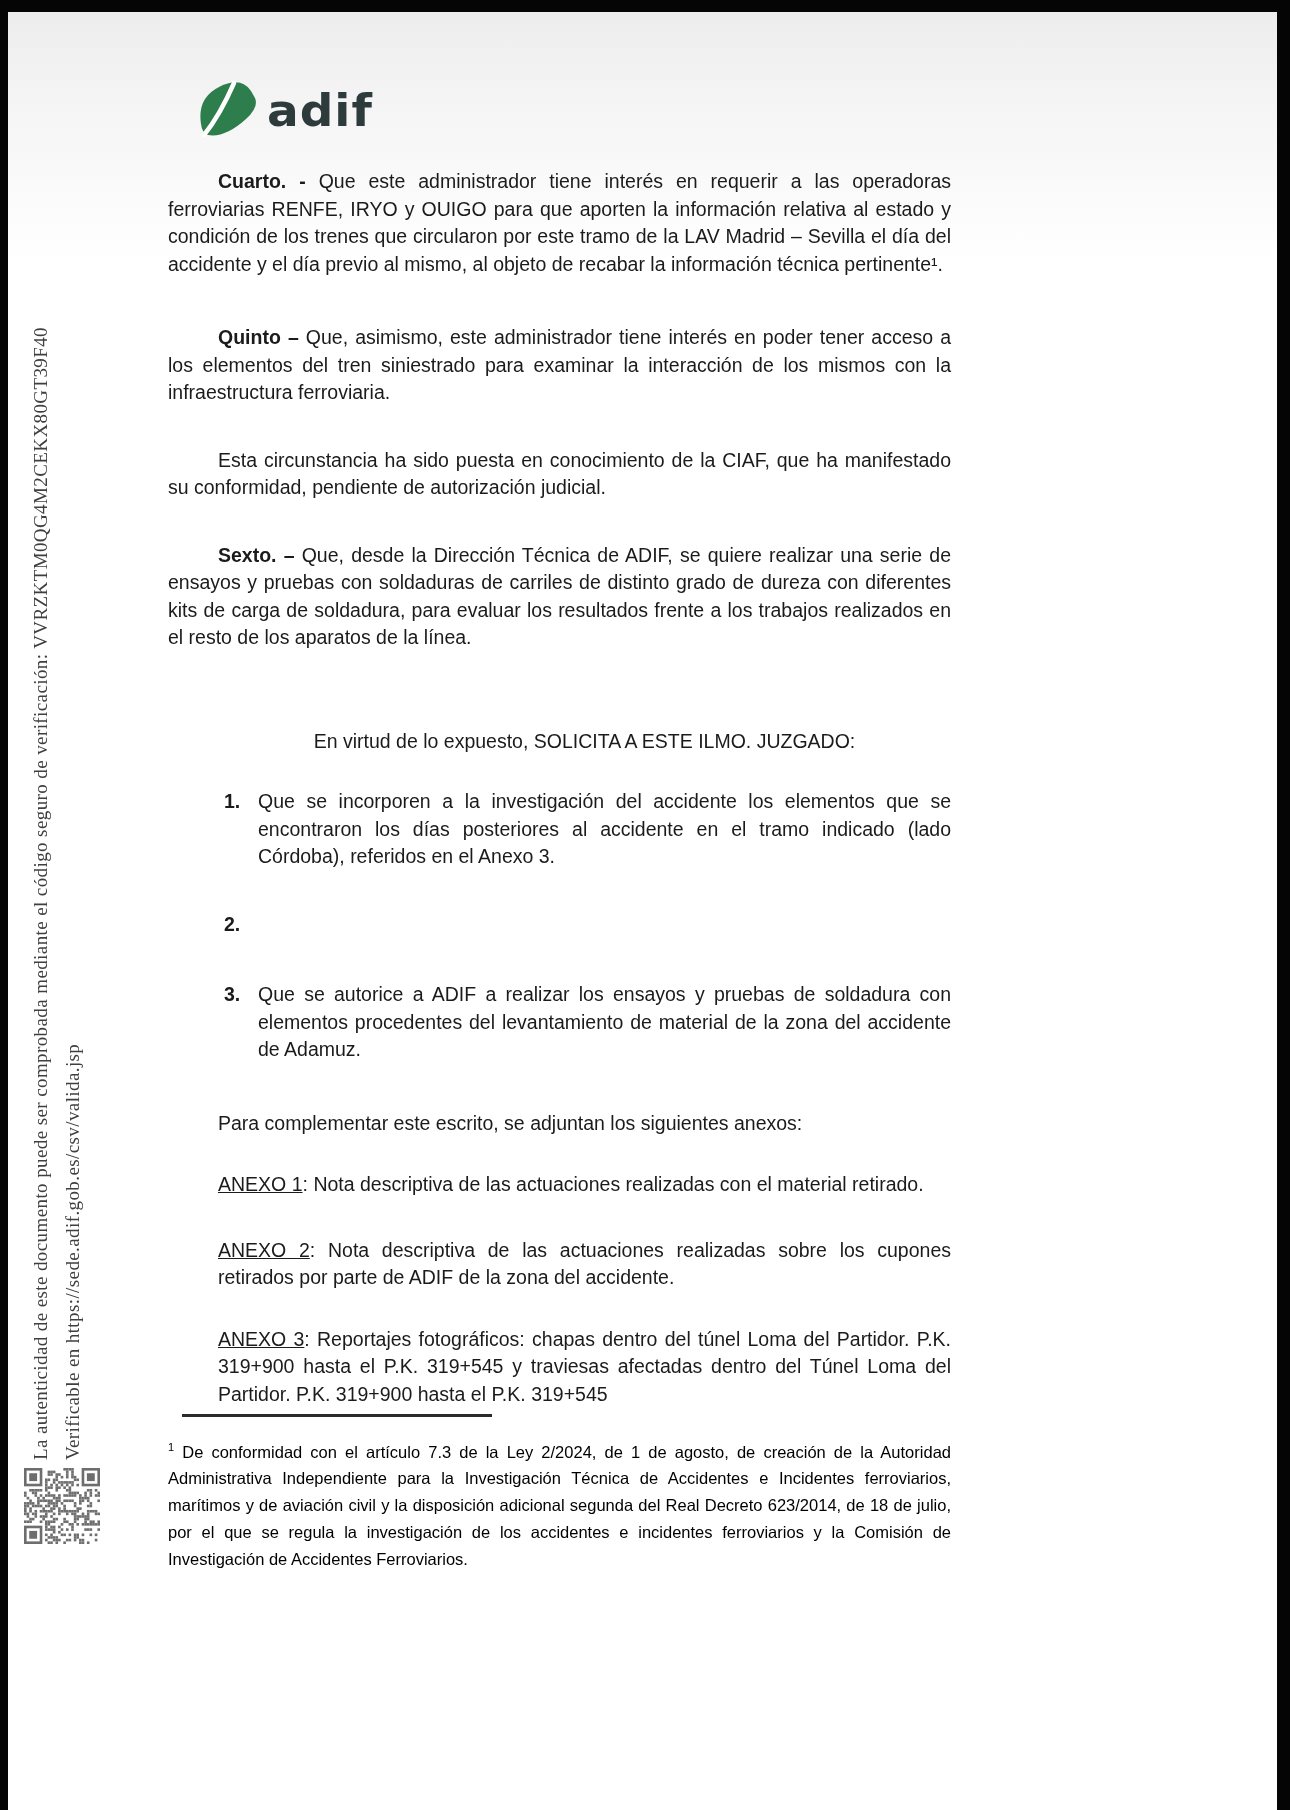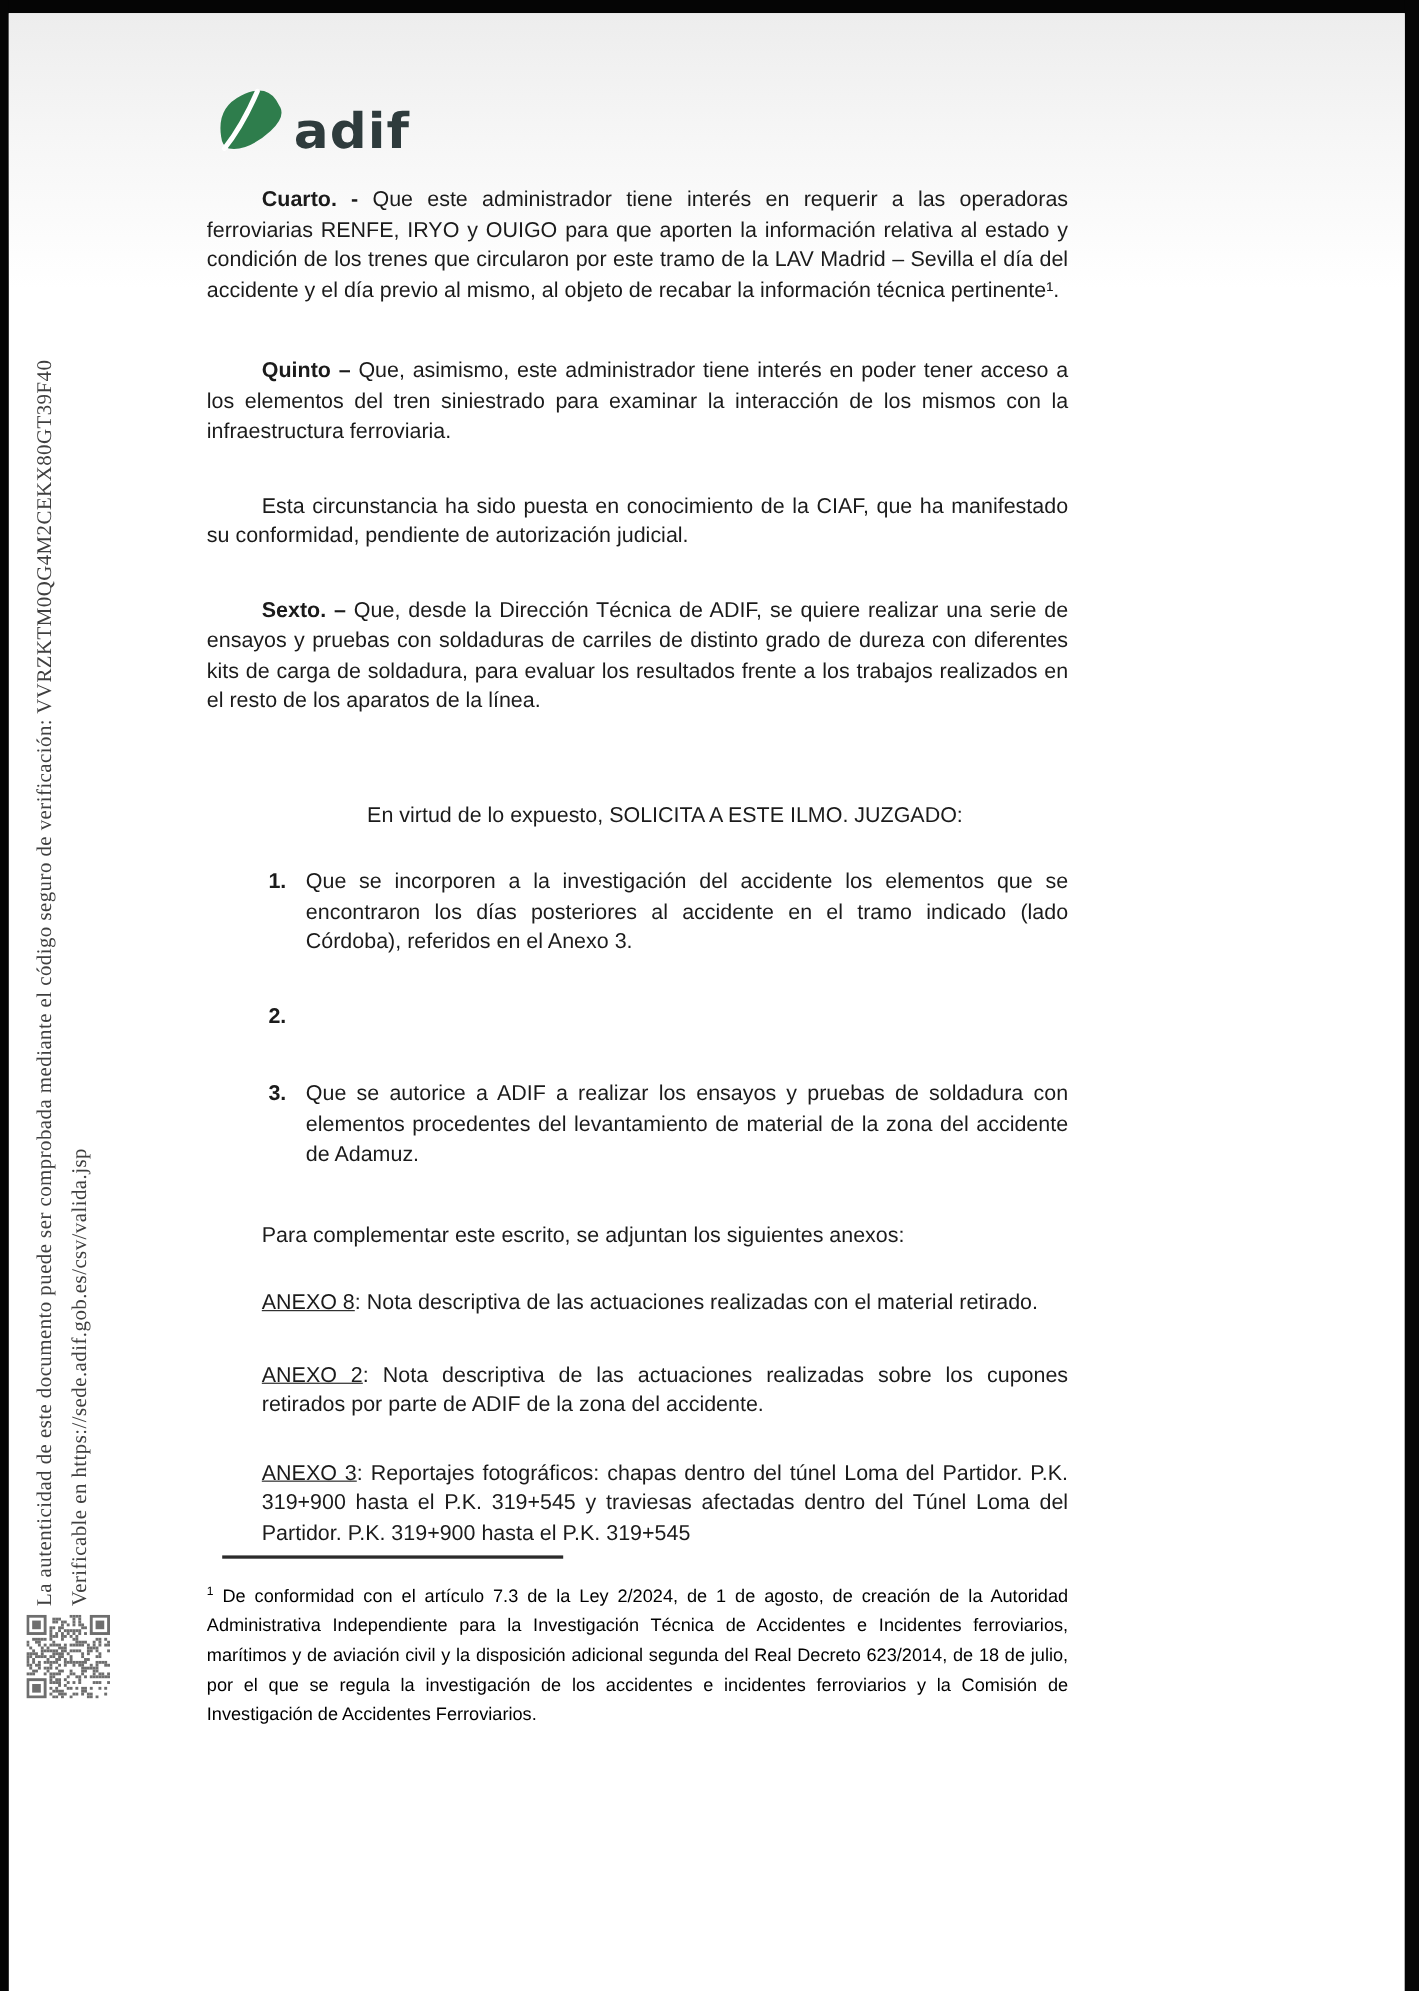--- a/index.html
+++ b/index.html
@@ -13,28 +13,28 @@
   .bar-top   { left:0; top:0; width:1290px; height:12px; }
   .bar-left  { left:0; top:0; width:8px;  height:1810px; }
   .bar-right { right:0; top:0; width:13px; height:1810px; }
   
   .scan-tint {
     position:absolute; left:8px; top:12px; width:1269px; height:250px;
     background:linear-gradient(180deg,#ededed 0%, #f6f6f6 45%, rgba(255,255,255,0) 100%);
     pointer-events:none;
   }
   
-  .logo { position:absolute; left:196px; top:78px; display:flex; align-items:flex-end; gap:9px; }
+  .logo { position:absolute; left:196px; top:78px; display:flex; align-items:center; gap:9px; }
   .logo-text {
     font-family:"DejaVu Sans", sans-serif; font-weight:700; font-size:47px;
     color:#2e3b3c; letter-spacing:1px; line-height:1; transform:scaleY(.95);
   }
   
   .content {
-    position:absolute; left:188px; top:168px; width:783px;
+    position:absolute; left:168px; top:168px; width:783px;
     font-size:19.5px; line-height:27.5px; color:#1b1b1b; text-align:justify;
   }
   .para    { margin:0 0 46px 0; text-indent:50px; }
   .p2      { margin-bottom:40px; }
   .p3      { margin-bottom:40px; }
   .p4      { margin-bottom:76px; }
   .lead    { font-weight:bold; }
   .heading { font-weight:normal; text-indent:50px; margin:0 0 33px 0; text-align:center; }
   .item      { display:flex; margin:0 0 40px 0; }
   .item:nth-of-type(2) { margin-bottom:43px; }
@@ -110,21 +110,21 @@
   </div>
 
   <div class="item item-last">
     <span class="item-num">3.</span>
     <div class="item-text">Que se autorice a ADIF a realizar los ensayos y pruebas de soldadura con elementos procedentes del levantamiento de material de la zona del accidente de Adamuz.</div>
   </div>
 
   <p class="indent-para">Para complementar este escrito, se adjuntan los siguientes anexos:</p>
 
   <p class="annex">
-    <span class="anexo-label">ANEXO 8</span><span>: Nota descriptiva de las actuaciones realizadas con el material retirado.</span>
+    <span class="anexo-label">ANEXO 1</span><span>: Nota descriptiva de las actuaciones realizadas con el material retirado.</span>
   </p>
 
   <p class="annex annex-2">
     <span class="anexo-label">ANEXO 2</span><span>: Nota descriptiva de las actuaciones realizadas sobre los cupones retirados por parte de ADIF de la zona del accidente.</span>
   </p>
 
   <p class="annex annex-last">
     <span class="anexo-label">ANEXO 3</span><span>: Reportajes fotográficos: chapas dentro del túnel Loma del Partidor. P.K. 319+900 hasta el P.K. 319+545 y traviesas afectadas dentro del Túnel Loma del Partidor. P.K. 319+900 hasta el P.K. 319+545</span>
   </p>
 

